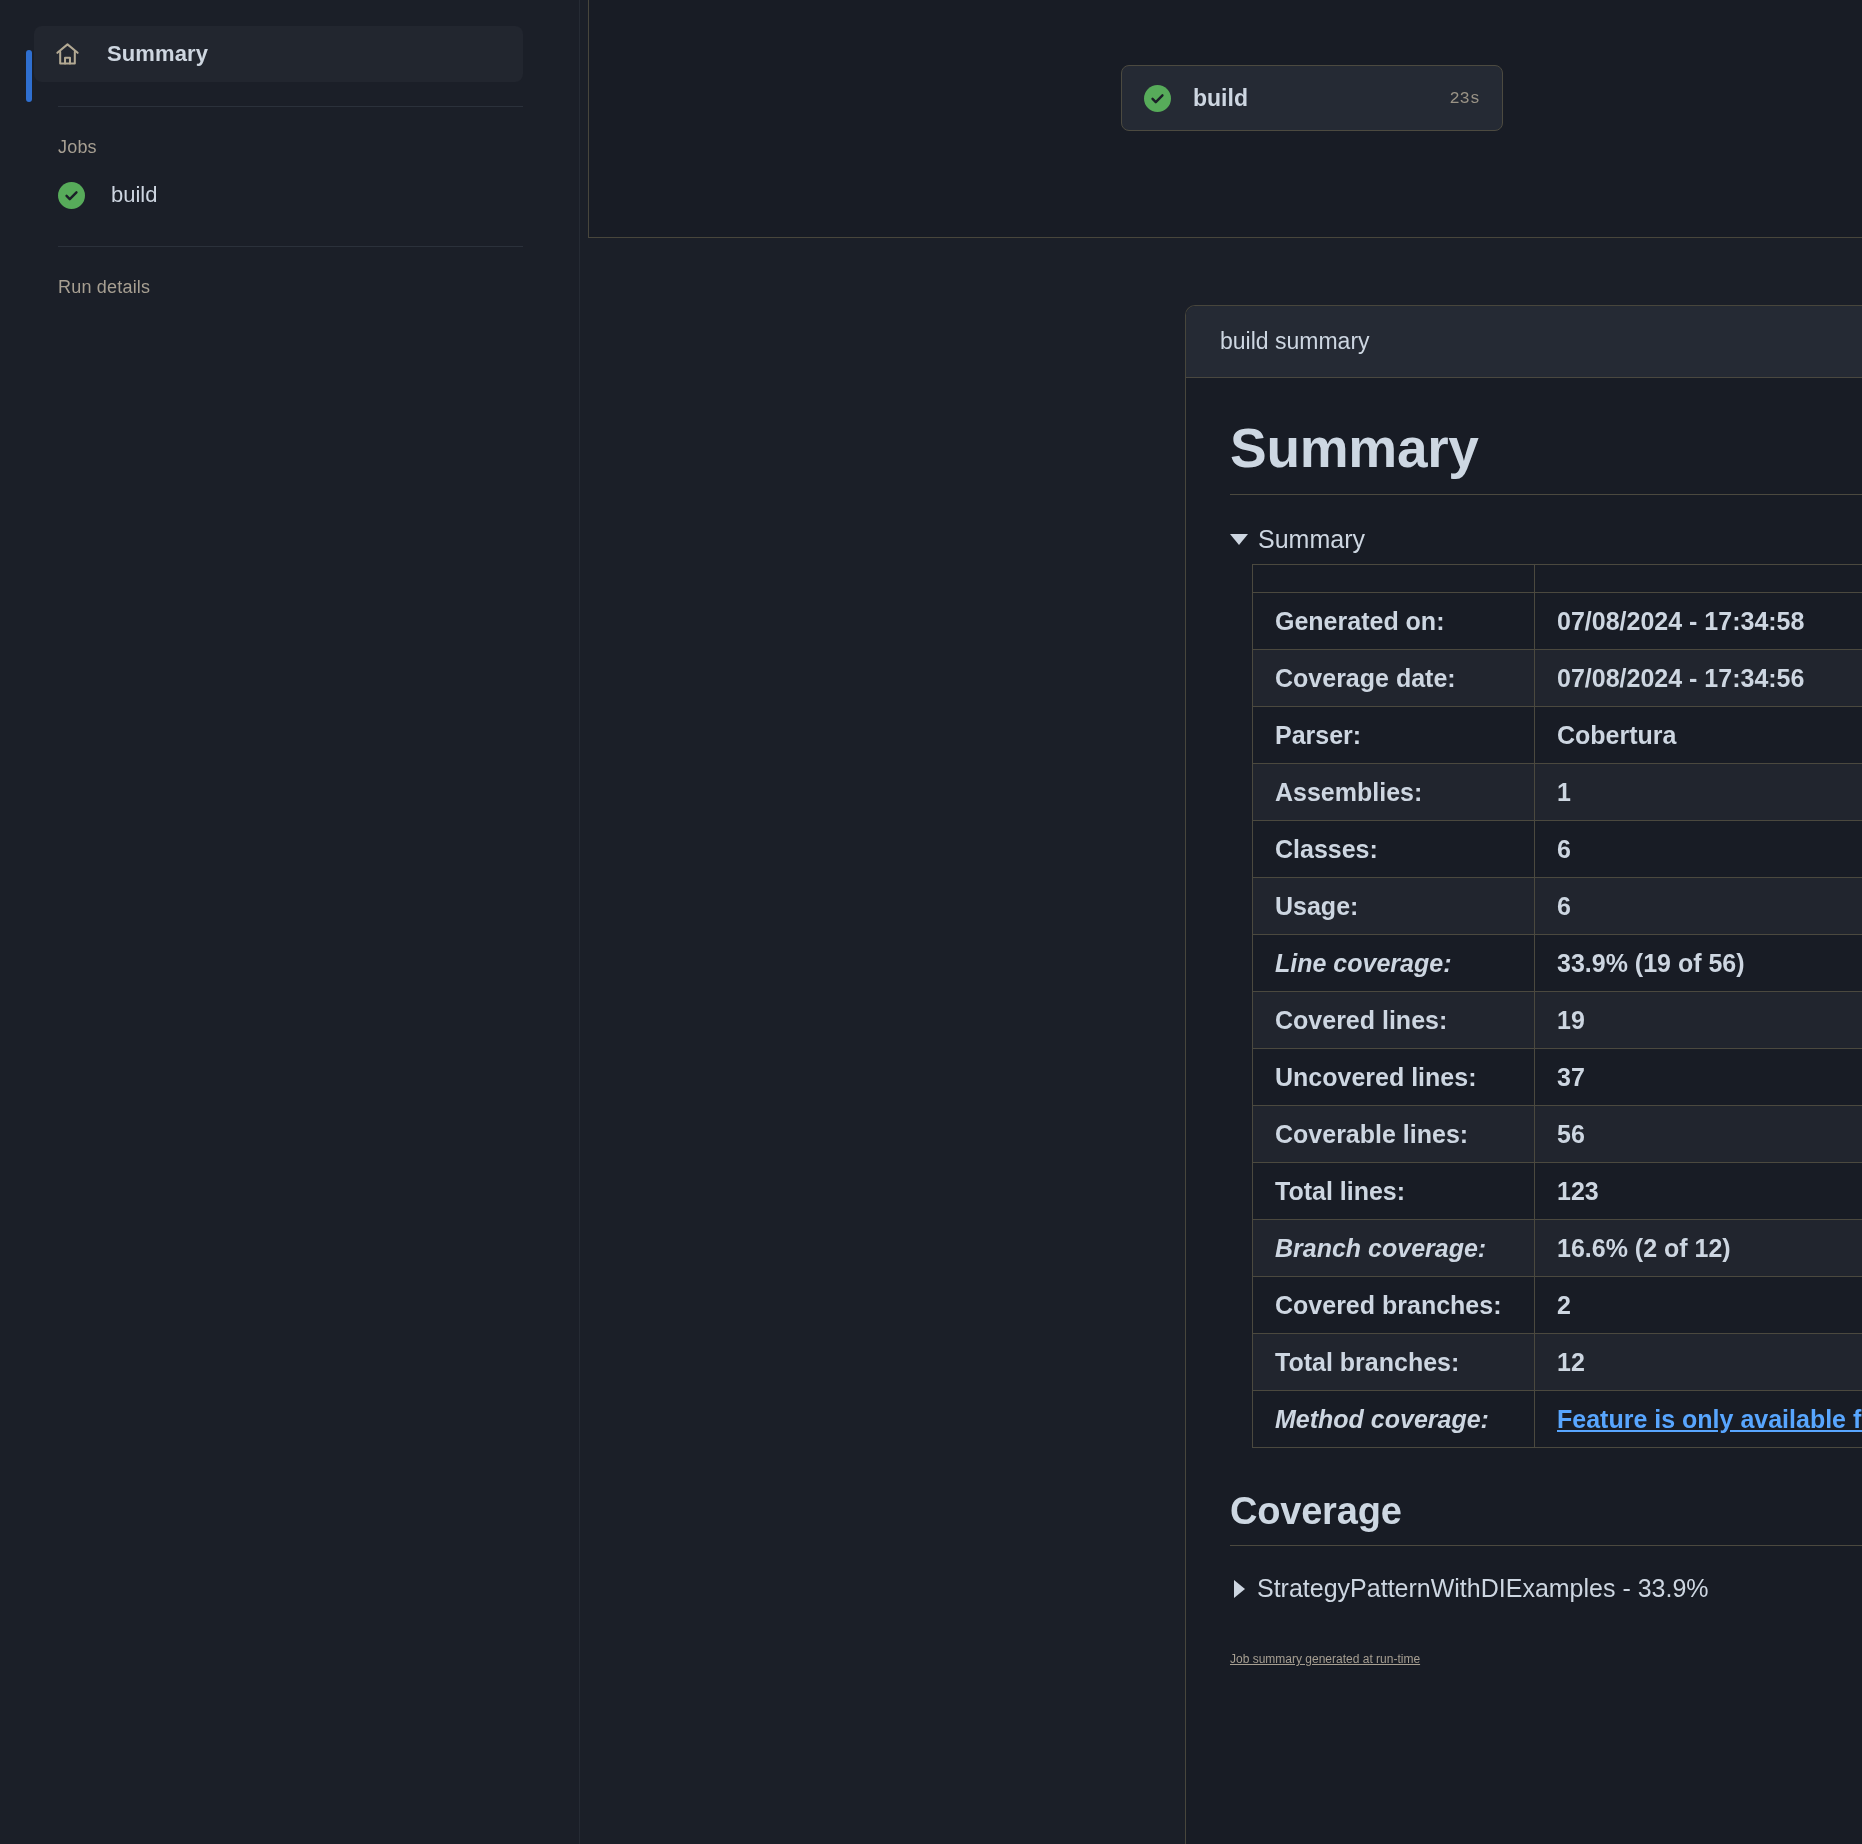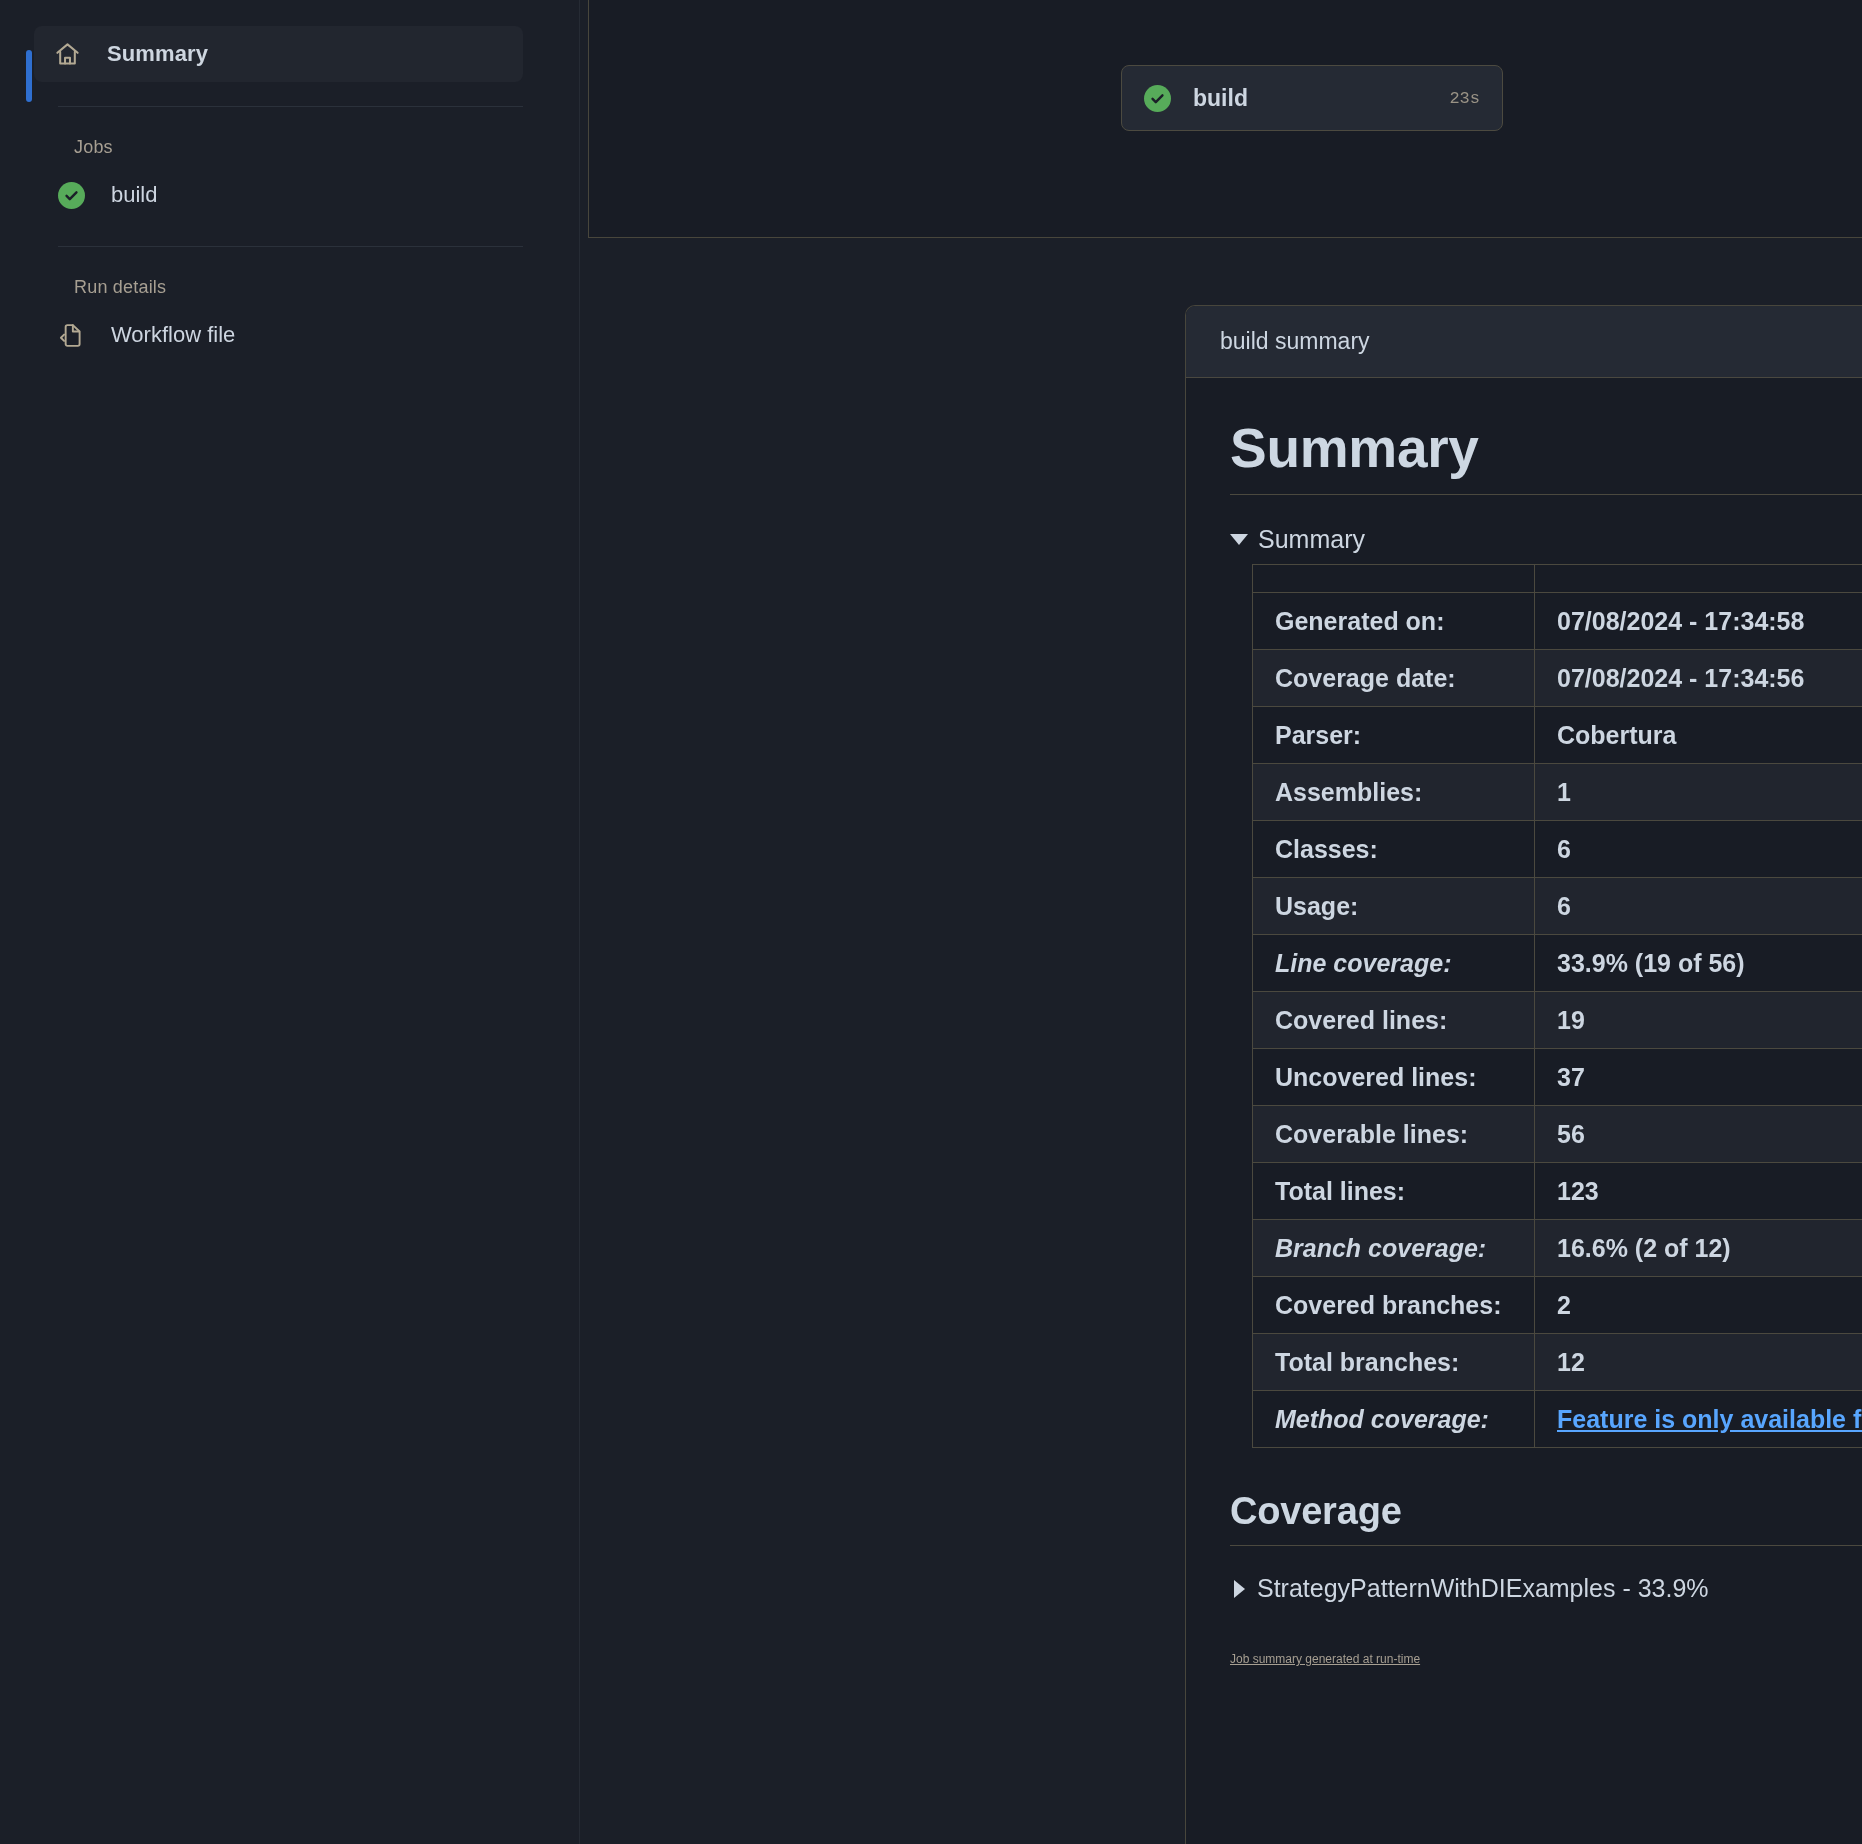--- a/index.html
+++ b/index.html
@@ -67,21 +67,20 @@
     height: 1px;
     background: #2b313b;
     margin: 24px 56px 0 58px;
   }
 
   .side-section-title {
     font-size: 18px;
     color: #a79f92;
     padding: 30px 0 0 58px;
     letter-spacing: .2px;
-    margin-left: 16px;
   }
 
   .side-row {
     display: flex;
     align-items: center;
     gap: 26px;
     padding: 0 0 0 58px;
     height: 54px;
     margin-top: 10px;
     cursor: pointer;
@@ -321,30 +320,20 @@
         </svg>
       </span>
       <span class="side-row-label">build</span>
     </div>
 
     <div class="side-divider"></div>
 
     <div class="side-section-title">Run details</div>
 
 
-    <div class="side-row">
-      <span class="icon ico-tan">
-        <svg width="27" height="27" viewBox="0 0 24 24" fill="none" stroke="currentColor" stroke-width="1.7" stroke-linecap="round" stroke-linejoin="round">
-          <path d="M13.2 2.8H8.4A1.6 1.6 0 0 0 6.8 4.4v15.2a1.6 1.6 0 0 0 1.6 1.6h9.2a1.6 1.6 0 0 0 1.6-1.6V8.4z"></path>
-          <path d="M13.2 2.8v5.6h5.6"></path>
-          <path d="M5.4 11.2 2.6 14l2.8 2.8"></path>
-        </svg>
-      </span>
-      <span class="side-row-label">Workflow file</span>
-    </div>
   </aside>
 
   <section class="main">
 
     <div class="panel graph-panel">
 
       <div class="job-node">
         <span class="check-circle">
           <svg width="17" height="17" viewBox="0 0 24 24" fill="none" stroke="#1b1f28" stroke-width="3.4" stroke-linecap="round" stroke-linejoin="round">
             <path d="M5 12.5l4.6 4.6L19 7.6"></path>

